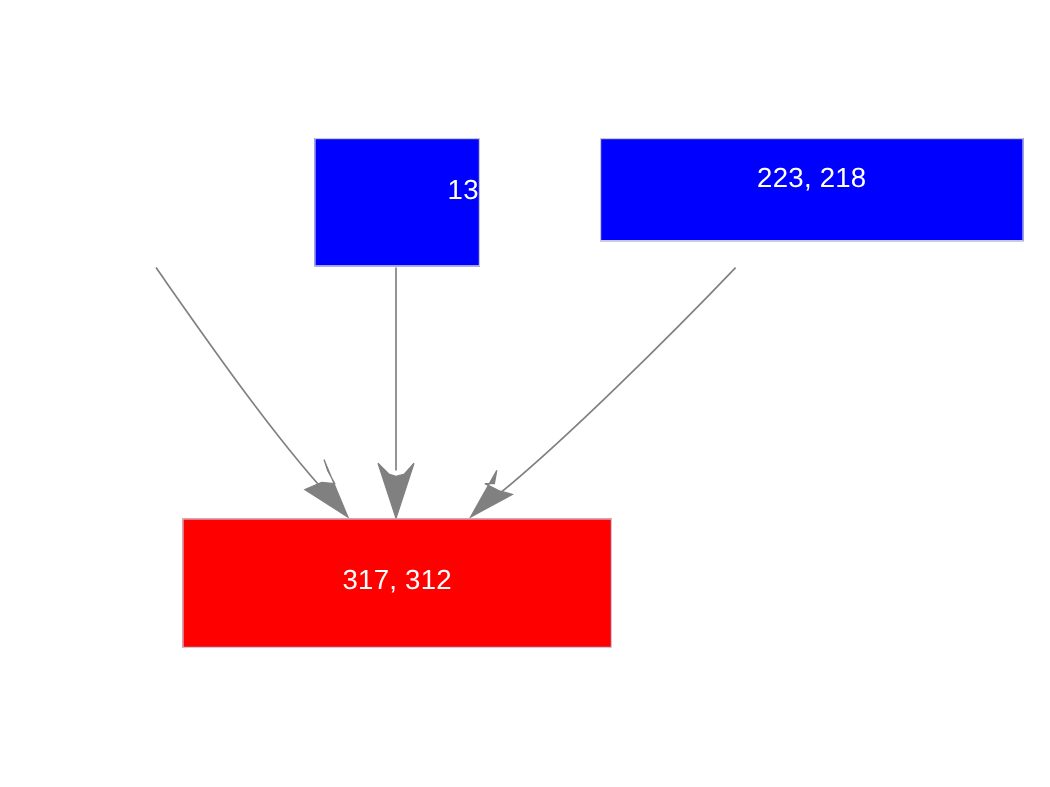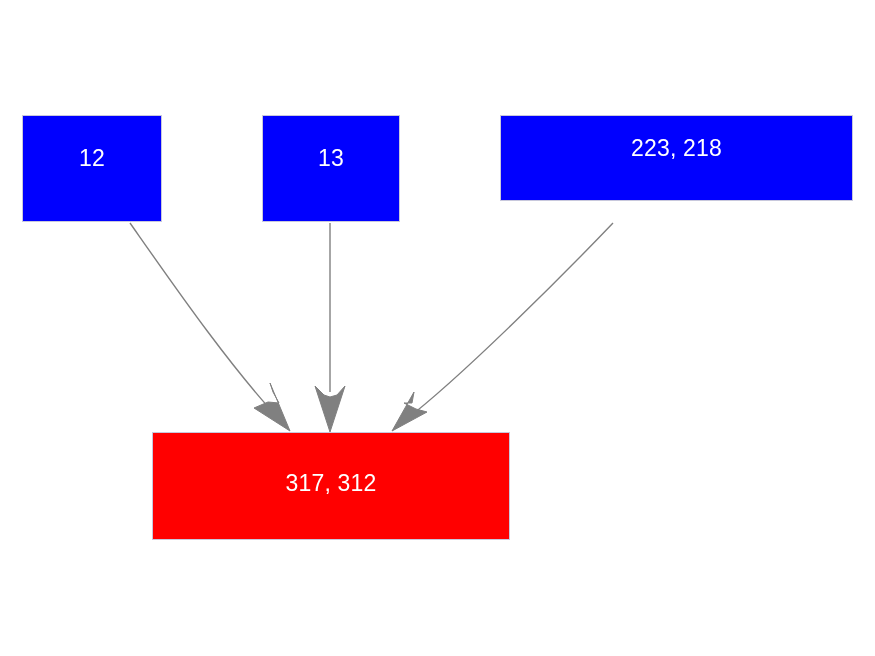--- a/index.html
+++ b/index.html
@@ -40,21 +40,21 @@
     font-size: 23px;
     line-height: 1;
     letter-spacing: 0.2px;
     white-space: nowrap;
     user-select: none;
   }
   .node-src   { background: #0000ff; }
   .node-dst   { background: #ff0000; }
 
   #node-12   { left: 22px;  top: 115px; width: 140px; height: 107px; }
-  #node-13   { left: 262px; top: 115px; width: 138px; height: 107px; }
+  #node-13   { left: 262px; top: 115px; width: 138px; height: 107px; justify-content: flex-end; }
   #node-223  { left: 500px; top: 115px; width: 353px; height: 86px; }
   #node-317  { left: 152px; top: 432px; width: 358px; height: 108px; }
 
   #node-12 .node-label,
   #node-13 .node-label { position: relative; top: -10px; }
   #node-223 .node-label { position: relative; top: -10px; }
   #node-317 .node-label { position: relative; top: -3px; }
 </style>
 </head>
 <body>
@@ -73,23 +73,20 @@
       <polygon points="330,432 315,386 324,395 330,397 337,395 345,386" fill="#808080" stroke="#808080" stroke-width="1"></polygon>
     </g>
 
     <g>
       <path d="M613,223 C 570,268 463,376 404,421" fill="none" stroke="#808080" stroke-width="1.4"></path>
       <polygon points="392,431 414,392 412,403 404,403 416,409 427,412" fill="#808080" stroke="#808080" stroke-width="1"></polygon>
     </g>
 
   </svg>
 
-  <div id="node-12" class="node node-src">
-    <span class="node-label">12</span>
-  </div>
 
   <div id="node-13" class="node node-src">
     <span class="node-label">13</span>
   </div>
 
   <div id="node-223" class="node node-src">
     <span class="node-label">223, 218</span>
   </div>
 
   <div id="node-317" class="node node-dst">

